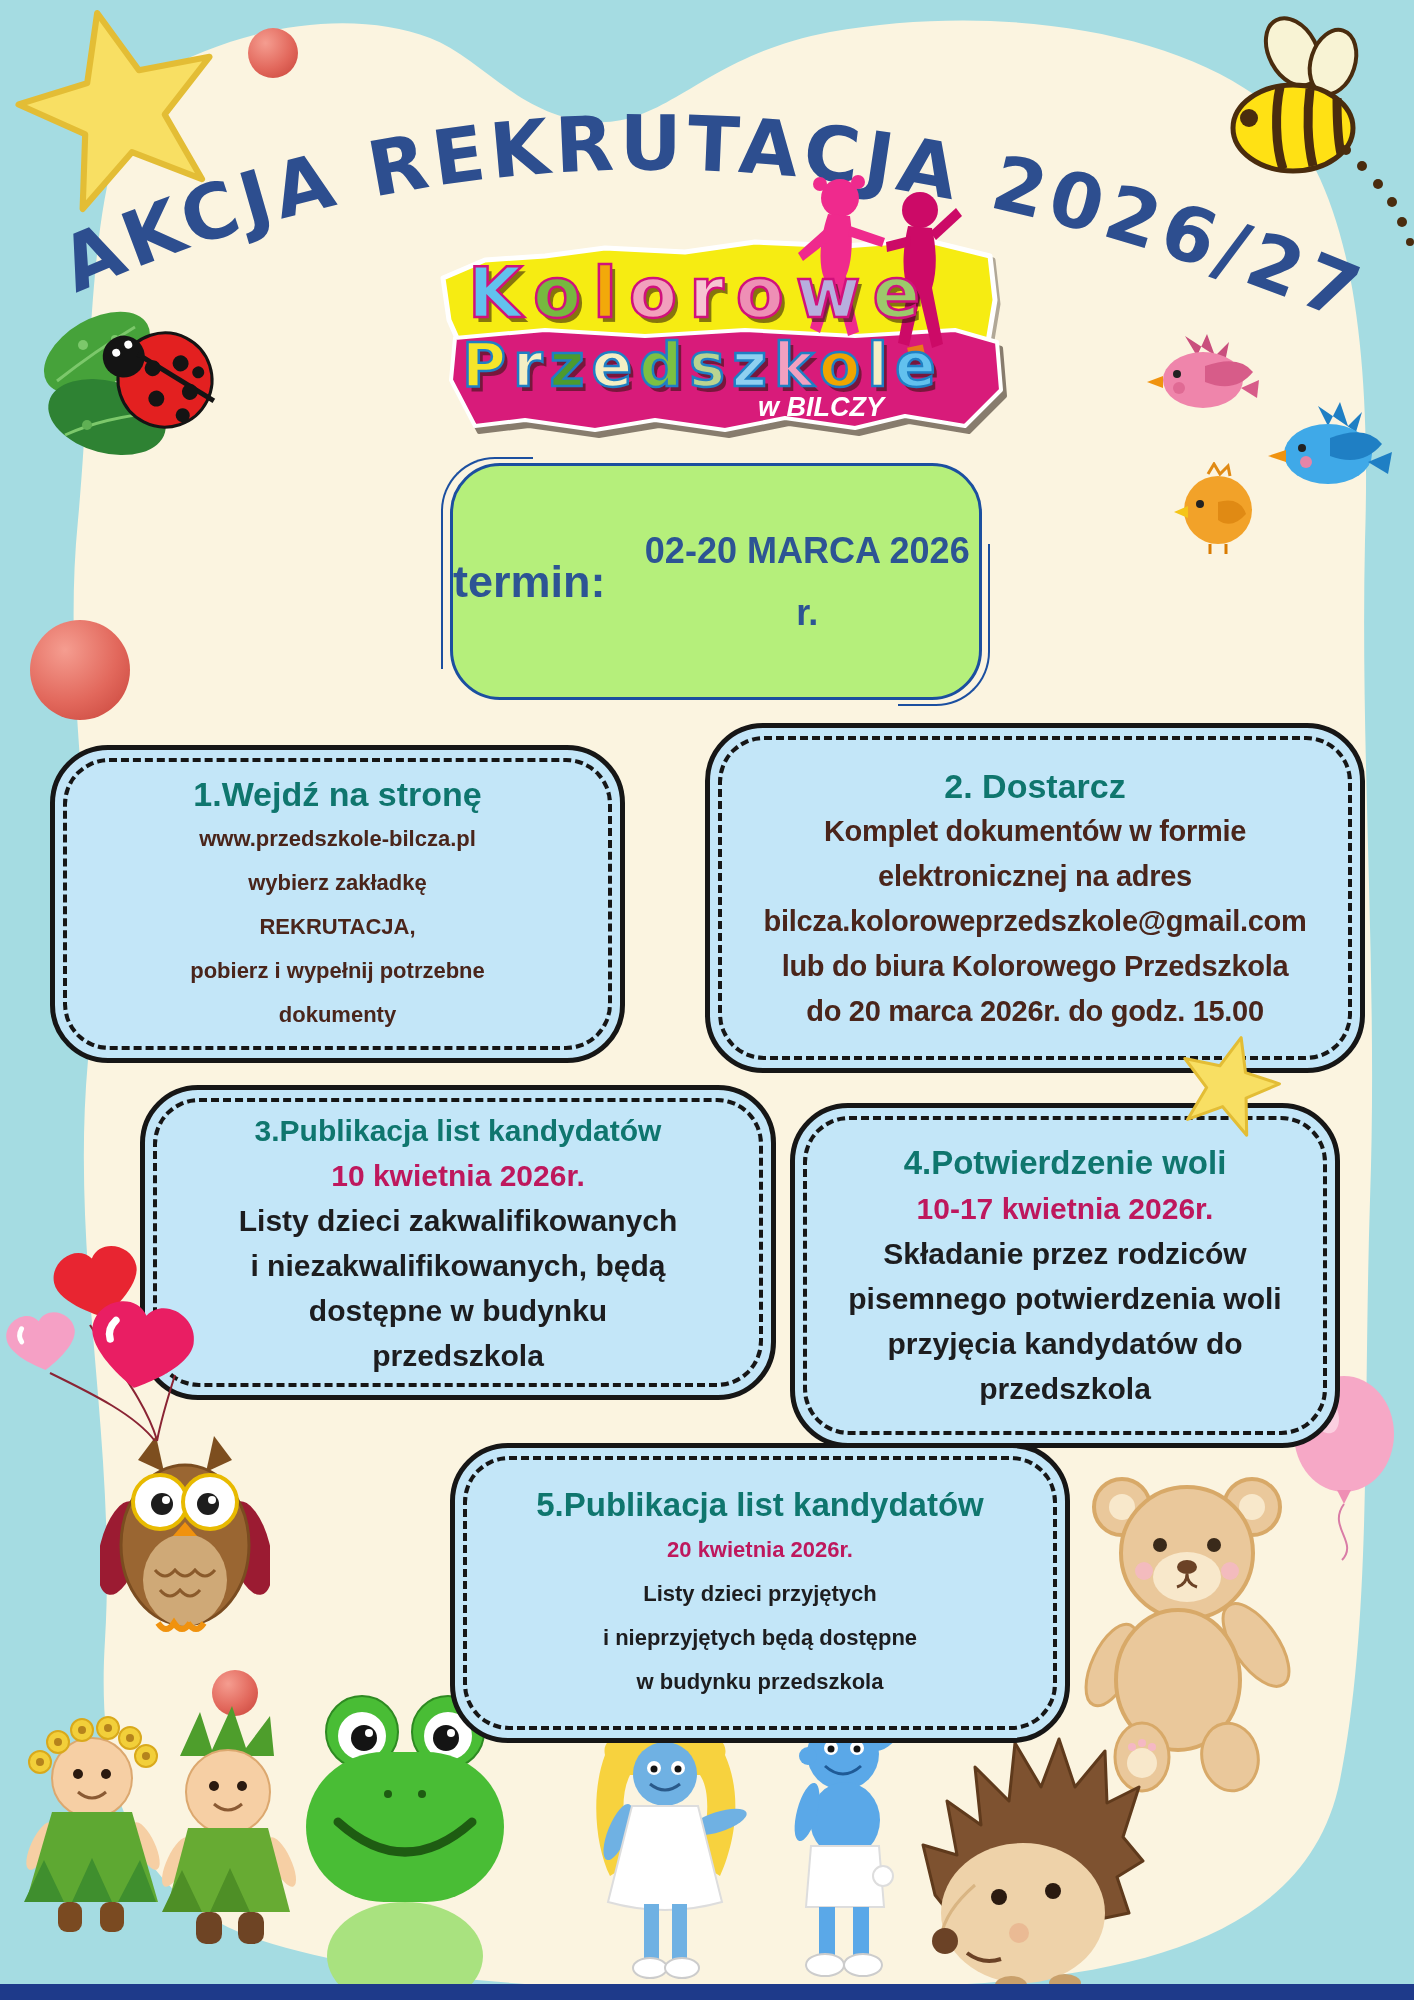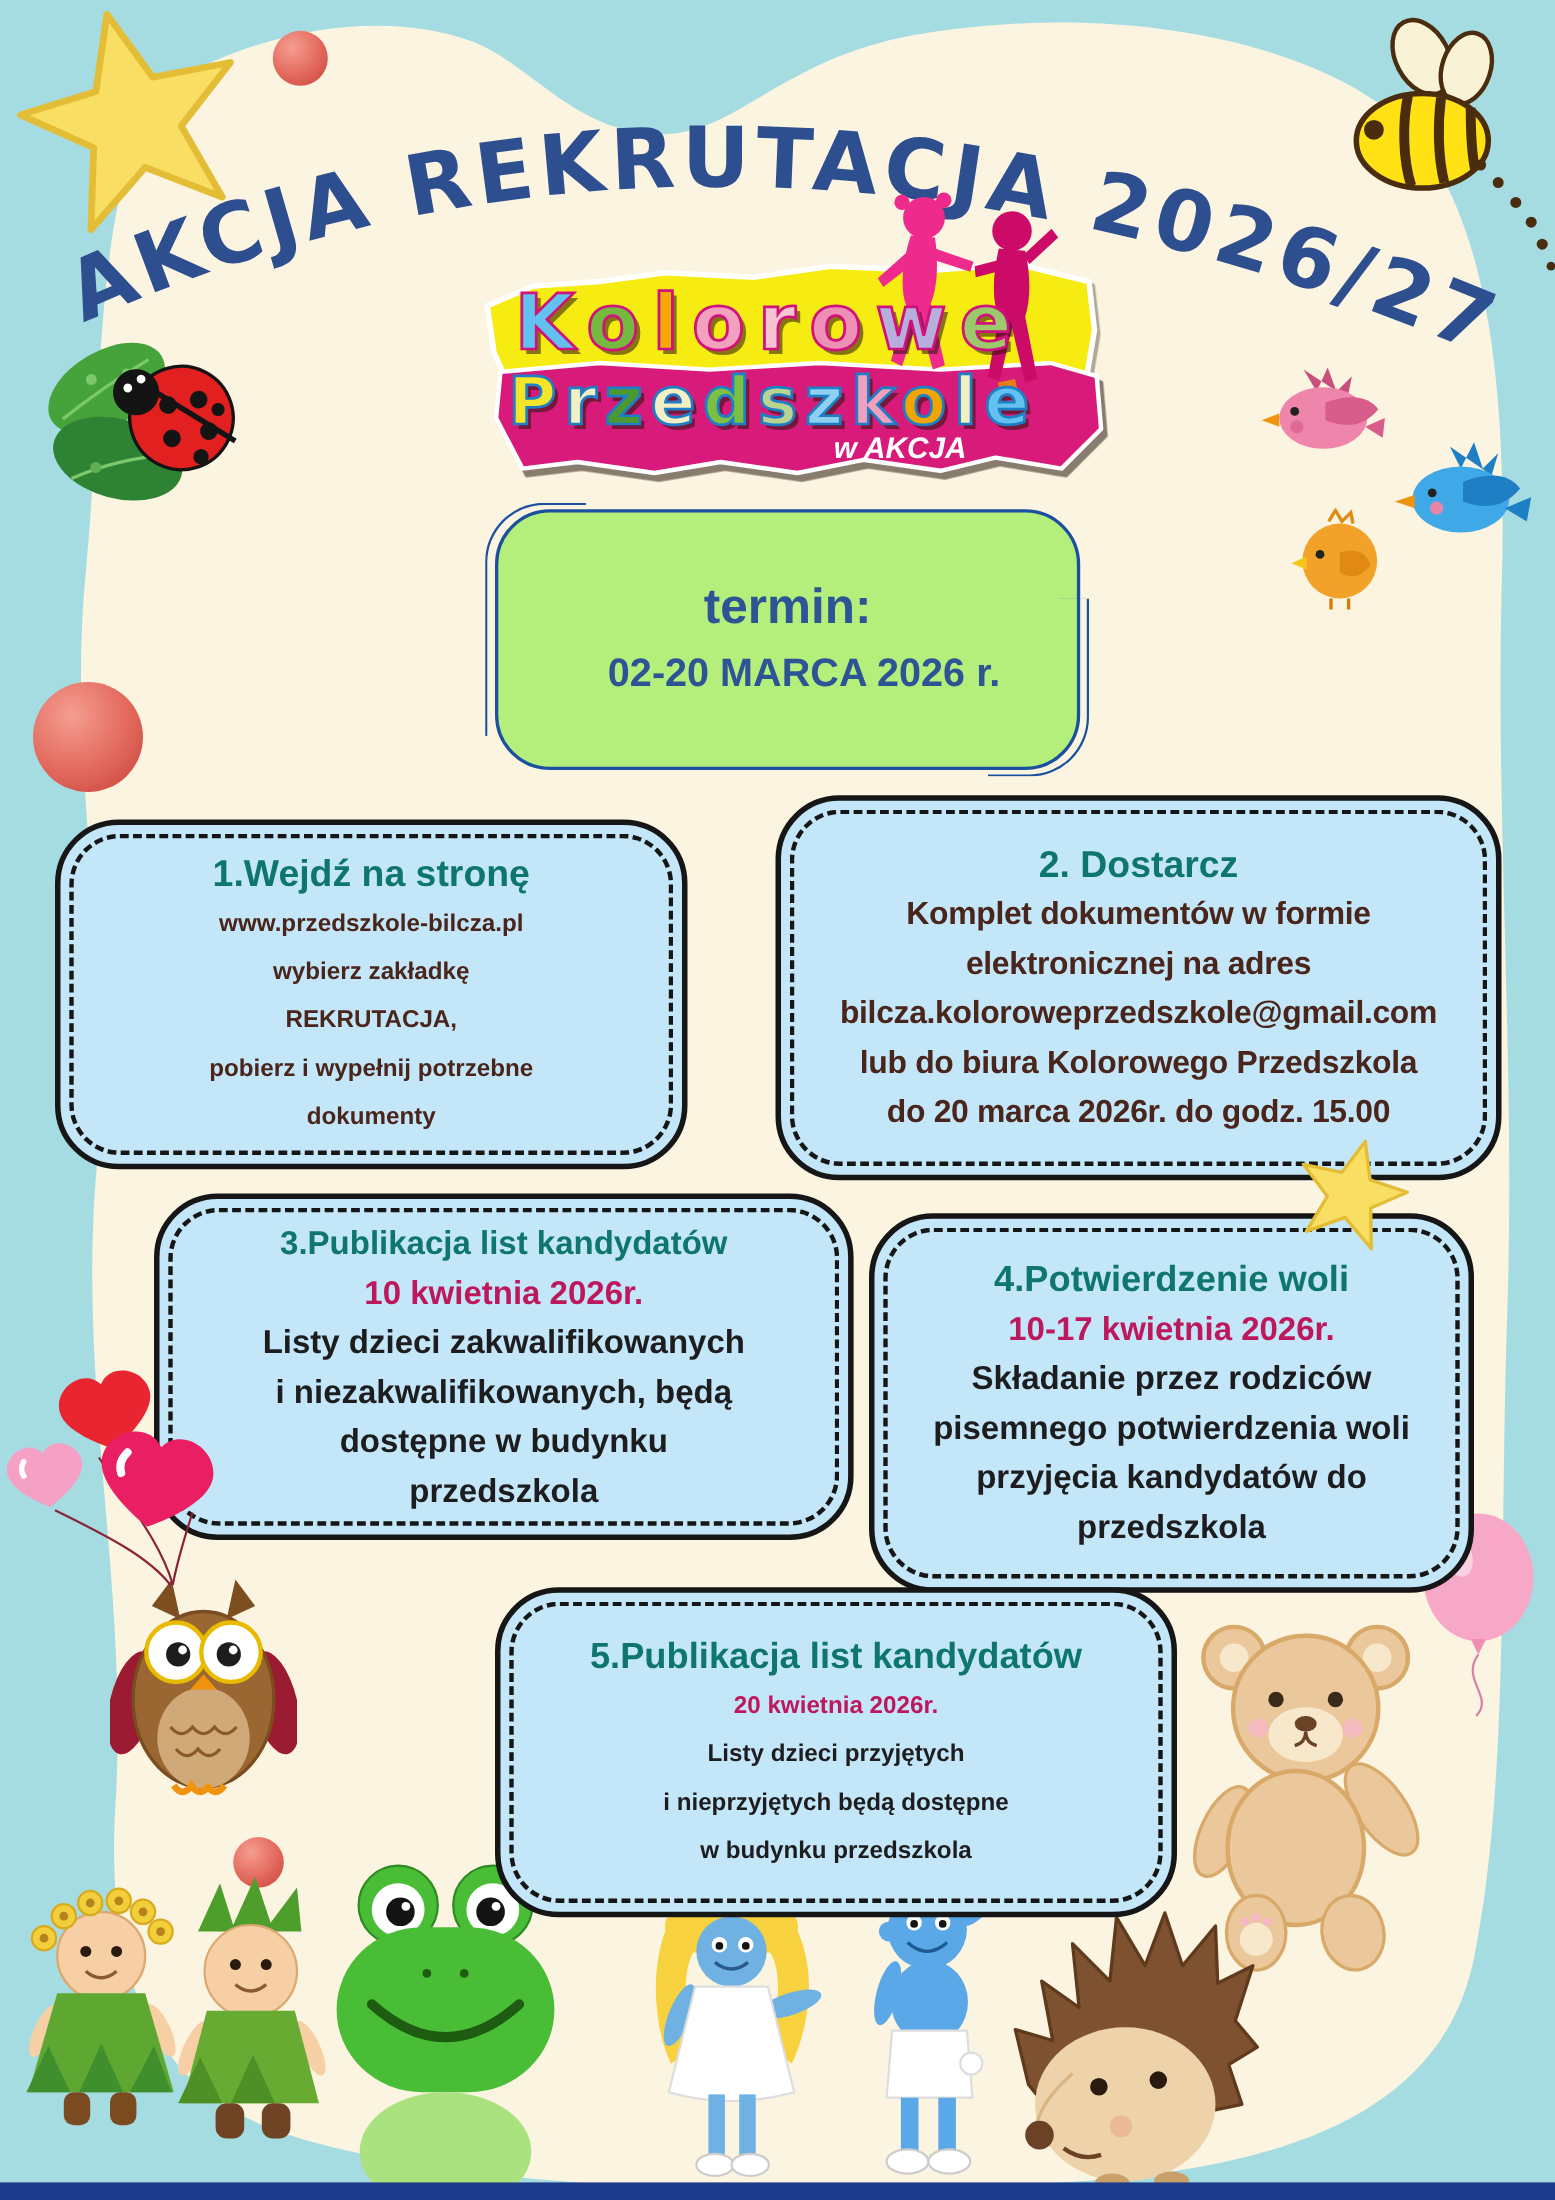--- a/index.html
+++ b/index.html
@@ -19,21 +19,21 @@
   .brown{color:#4a251b;}
   .dark{color:#1d1d1f;}
   .nowrap{white-space:nowrap;}
   .t29{font-size:29px;line-height:45px;letter-spacing:-.3px;}
   .t30{font-size:30px;line-height:45px;}
   .t31{font-size:22px;line-height:44px;text-align:center;}
   .t33{font-size:33px;line-height:46px;}
   .t34{font-size:34px;line-height:46px;}
   
   .termin{position:absolute;left:450px;top:463px;width:532px;height:237px;background:#b5ef7b;
-    border:3px solid #1b4fa0;border-radius:50px;z-index:20;display:flex;flex-direction:column;
+    border:3px solid #1b4fa0;border-radius:50px;z-index:20;display:flex;flex-direction:row;
     justify-content:center;align-items:center;text-align:center;box-sizing:border-box;}
   .termin:before{content:"";position:absolute;left:-12px;top:-9px;width:90px;height:210px;
     border-left:2px solid #1b4fa0;border-top:2px solid #1b4fa0;border-radius:54px 0 0 0;}
   .termin:after{content:"";position:absolute;right:-11px;bottom:-9px;width:90px;height:160px;
     border-right:2px solid #1b4fa0;border-bottom:2px solid #1b4fa0;border-radius:0 0 54px 0;}
   .termin-label{font-size:45px;font-weight:bold;color:#2d5494;line-height:60px;}
   .termin-date{font-size:36px;font-weight:bold;color:#2d5494;line-height:62px;margin-left:30px;}
   
   .logo-line1{position:absolute;left:468px;top:252px;font-size:70px;font-weight:bold;
     letter-spacing:12px;z-index:22;font-family:"DejaVu Sans",sans-serif;
@@ -95,21 +95,21 @@
   </svg>
 
   <svg class="abs" style="left:425px;top:230px;z-index:20" width="590" height="220" viewBox="0 0 590 220">
     <path d="M18,48 L60,30 L120,26 L180,18 L260,22 L330,12 L420,16 L500,10 L565,26 L570,70 L562,118
              L480,124 L400,118 L300,128 L210,122 L120,132 L40,126 L24,90 Z" fill="#f6ec12" stroke="#ffffff" stroke-width="5" stroke-linejoin="round" style="filter:drop-shadow(3px 4px 0 rgba(40,25,15,.35))"></path>
     <path d="M30,108 L120,100 L220,106 L320,100 L430,106 L530,100 L572,112 L576,160 L540,196 L480,186
              L430,198 L360,188 L300,200 L230,190 L170,200 L100,190 L50,196 L26,150 Z" fill="#d81b7a" stroke="#ffffff" stroke-width="4" stroke-linejoin="round" style="filter:drop-shadow(4px 6px 0 rgba(40,25,15,.55))"></path>
   </svg>
   <div class="logo-line1"><span style="color: rgb(98, 193, 238);">K</span><span style="color: rgb(118, 185, 63);">o</span><span style="color: rgb(242, 169, 10);">l</span><span style="color: rgb(242, 160, 189);">o</span><span style="color: rgb(246, 196, 210);">r</span><span style="color: rgb(238, 143, 181);">o</span><span style="color: rgb(183, 174, 222);">w</span><span style="color: rgb(156, 201, 107);">e</span></div>
   <div class="logo-line2"><span style="color: rgb(245, 229, 42);">P</span><span style="color: rgb(243, 239, 196);">r</span><span style="color: rgb(76, 154, 47);">z</span><span style="color: rgb(243, 239, 196);">e</span><span style="color: rgb(124, 192, 67);">d</span><span style="color: rgb(185, 212, 145);">s</span><span style="color: rgb(142, 208, 240);">z</span><span style="color: rgb(242, 160, 192);">k</span><span style="color: rgb(240, 165, 0);">o</span><span style="color: rgb(243, 239, 196);">l</span><span style="color: rgb(98, 193, 238);">e</span></div>
-  <div class="logo-sub">w AKCJA</div>
+  <div class="logo-sub">w BILCZY</div>
 
   <svg class="abs" style="left:790px;top:168px;z-index:21" width="180" height="265" viewBox="0 0 180 265">
     <g fill="#ef2a8d">
       <circle cx="50" cy="30" r="19"></circle>
         <circle cx="30" cy="16" r="7"></circle>
         <circle cx="68" cy="14" r="7"></circle>
       <path d="M38,46 C30,70 28,95 34,110 L20,160 L30,165 L45,120 L58,168 L69,164 L56,108 C64,90 62,62 60,48 Z"></path>
       <path d="M36,60 L8,85 L13,93 L40,72 Z"></path>
         <path d="M60,58 L95,70 L92,79 L58,68 Z"></path>
     </g>

